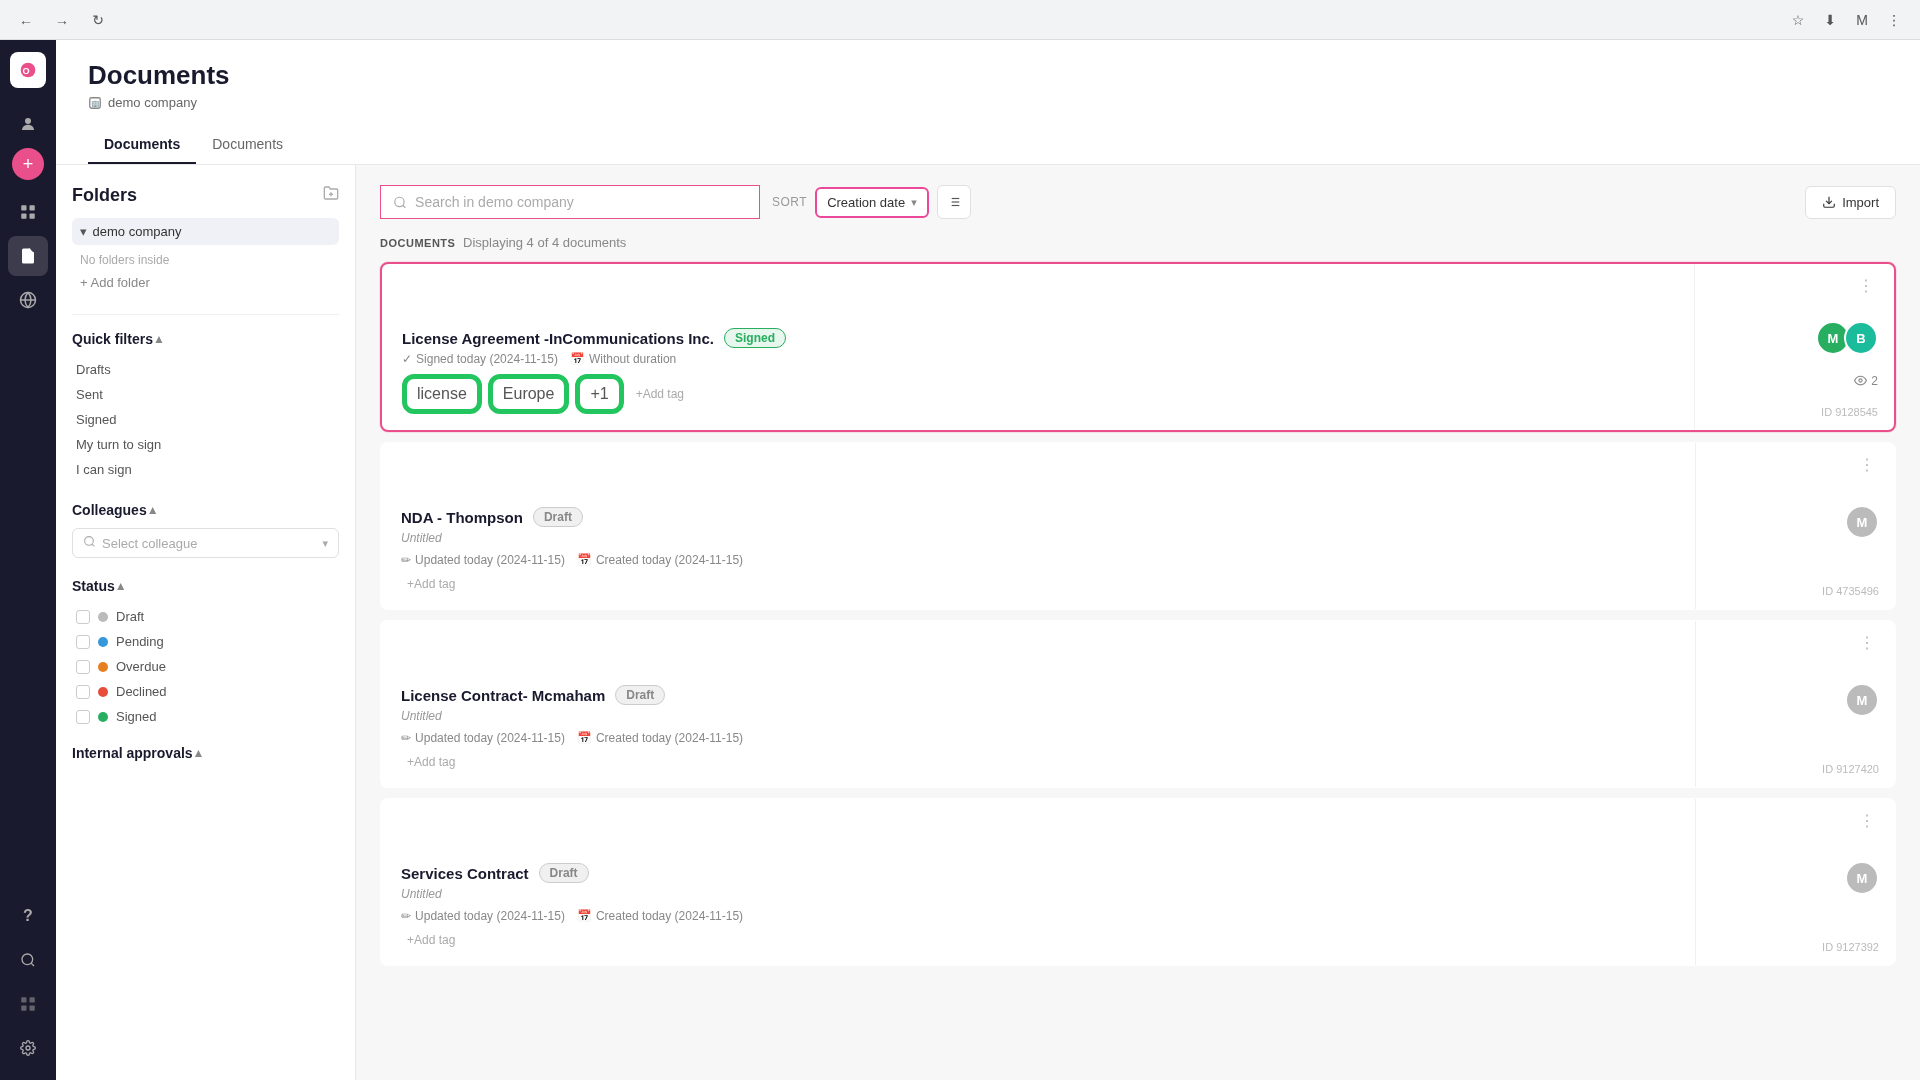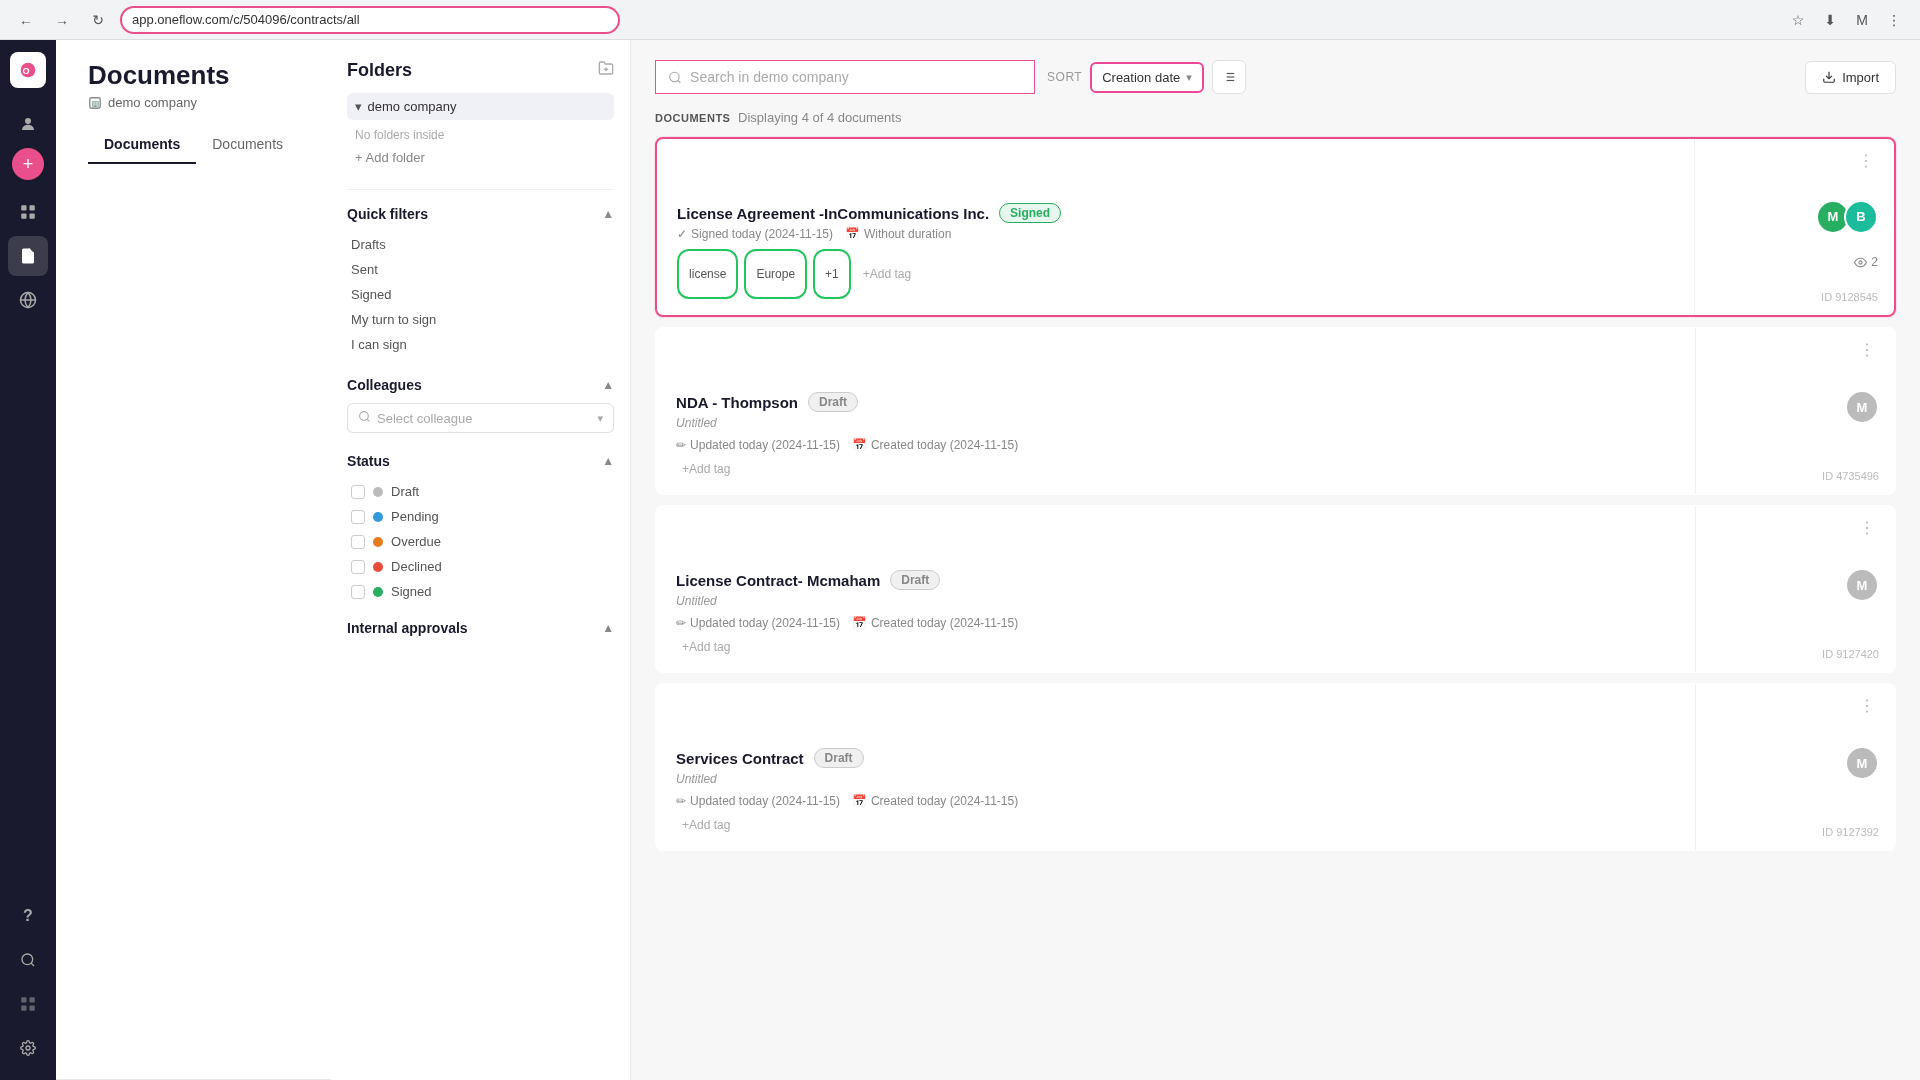--- a/index.html
+++ b/index.html
@@ -19,21 +19,21 @@
     
     .sidebar { width: 56px; background: #1a1a2e; display: flex; flex-direction: column; align-items: center; padding: 12px 0; gap: 4px; flex-shrink: 0; }
     .sidebar-logo { width: 36px; height: 36px; background: white; border-radius: 8px; display: flex; align-items: center; justify-content: center; margin-bottom: 12px; }
     .sidebar-logo svg { width: 22px; height: 22px; }
     .sidebar-icon { width: 40px; height: 40px; border-radius: 8px; display: flex; align-items: center; justify-content: center; color: #aaa; cursor: pointer; font-size: 16px; transition: background 0.15s; }
     .sidebar-icon.active { background: rgba(255,255,255,0.15); color: white; }
     .sidebar-icon.add-btn { background: #e94f8a; color: white; border-radius: 50%; width: 32px; height: 32px; font-size: 18px; margin-bottom: 8px; }
     .sidebar-spacer { flex: 1; }
 
     
-    .main-content { flex: 1; display: flex; flex-direction: row; overflow: hidden; background: #f7f7f8; }
+    .main-content { flex: 1; display: flex; flex-direction: column; overflow: hidden; background: #f7f7f8; }
 
     
     .top-area { background: white; padding: 20px 32px 0; border-bottom: 1px solid #e8e8e8; }
     .page-title { font-size: 26px; font-weight: 700; color: #1a1a2e; margin-bottom: 4px; }
     .company-badge { display: flex; align-items: center; gap: 6px; color: #666; font-size: 13px; margin-bottom: 16px; }
     .company-icon { width: 14px; height: 14px; }
     .tabs { display: flex; gap: 0; }
     .tab { padding: 10px 16px; font-size: 14px; color: #666; cursor: pointer; border-bottom: 2px solid transparent; }
     .tab.active { color: #1a1a2e; font-weight: 600; border-bottom: 2px solid #1a1a2e; }
 
@@ -45,21 +45,21 @@
     .folders-section { margin-bottom: 20px; }
     .section-header { display: flex; align-items: center; justify-content: space-between; margin-bottom: 12px; }
     .section-title { font-size: 18px; font-weight: 600; color: #1a1a2e; }
     .add-folder-btn { color: #aaa; cursor: pointer; font-size: 18px; }
     .folder-item { display: flex; align-items: center; gap: 6px; padding: 6px 8px; border-radius: 6px; cursor: pointer; font-size: 13px; background: #f0f0f7; color: #333; margin-bottom: 4px; }
     .folder-item .chevron { color: #555; }
     .no-folders { font-size: 12px; color: #aaa; padding: 4px 8px; }
     .add-folder { font-size: 13px; color: #888; cursor: pointer; padding: 4px 8px; display: flex; align-items: center; gap: 4px; }
 
     .filter-section { margin-bottom: 20px; }
-    .filter-section-header { display: flex; align-items: center; justify-content: space-between; margin-bottom: 10px; cursor: pointer; }
+    .filter-section-header { display: flex; align-items: center; justify-content: flex-start; margin-bottom: 10px; cursor: pointer; }
     .filter-section-title { font-size: 14px; font-weight: 600; color: #1a1a2e; }
     .collapse-icon { color: #888; font-size: 12px; }
     .filter-item { padding: 5px 4px; font-size: 13px; color: #555; cursor: pointer; border-radius: 4px; }
 
     .colleague-select { display: flex; align-items: center; gap: 6px; border: 1px solid #e0e0e0; border-radius: 6px; padding: 6px 10px; cursor: pointer; font-size: 13px; color: #888; background: white; }
     .colleague-select .search-icon { color: #aaa; font-size: 13px; }
     .colleague-select .chevron { margin-left: auto; color: #aaa; font-size: 11px; }
 
     .status-section { margin-bottom: 16px; }
     .status-item { display: flex; align-items: center; gap: 8px; padding: 5px 4px; font-size: 13px; color: #555; cursor: pointer; }
@@ -90,21 +90,21 @@
     .doc-card-right { width: 200px; border-left: 1px solid #f0f0f0; padding: 12px 16px; display: flex; flex-direction: column; align-items: flex-end; justify-content: space-between; flex-shrink: 0; }
     .doc-title-row { display: flex; align-items: center; gap: 10px; margin-bottom: 4px; }
     .doc-title { font-size: 15px; font-weight: 600; color: #1a1a2e; }
     .doc-status-badge { padding: 2px 10px; border-radius: 12px; font-size: 12px; font-weight: 600; }
     .doc-status-badge.signed { background: #e8f7ed; color: #27ae60; border: 1px solid #27ae60; }
     .doc-status-badge.draft { background: #f0f0f0; color: #888; border: 1px solid #ccc; }
     .doc-subtitle { font-size: 12px; color: #999; margin-bottom: 8px; }
     .doc-meta { display: flex; align-items: center; gap: 12px; font-size: 12px; color: #888; margin-bottom: 8px; }
     .doc-meta-item { display: flex; align-items: center; gap: 4px; }
     .doc-tags { display: flex; align-items: center; gap: 6px; flex-wrap: wrap; }
-    .doc-tag { padding: 16px 10px; border-radius: 12px; border: 2px solid #22c55e; font-size: 12px; color: #555; background: white; }
+    .doc-tag { padding: 6px 10px; border-radius: 12px; border: 5px solid #22c55e; font-size: 16px; color: #555; background: white; }
     .add-tag { font-size: 12px; color: #aaa; cursor: pointer; padding: 2px 6px; }
     .avatar { width: 34px; height: 34px; border-radius: 50%; display: flex; align-items: center; justify-content: center; font-size: 13px; font-weight: 700; color: white; border: 2px solid white; margin-left: -6px; }
     .avatar:first-child { margin-left: 0; }
     .avatar.green { background: #27ae60; }
     .avatar.teal { background: #1abc9c; }
     .avatar.gray { background: #bbb; }
     .doc-views { display: flex; align-items: center; gap: 4px; font-size: 12px; color: #888; }
     .doc-id { font-size: 11px; color: #bbb; text-align: right; }
     .doc-more-btn { color: #bbb; cursor: pointer; font-size: 16px; padding: 0 4px; }
 
@@ -115,23 +115,20 @@
     ::-webkit-scrollbar-track { background: transparent; }
     ::-webkit-scrollbar-thumb { background: #ddd; border-radius: 3px; }
   </style>
 </head>
 <body>
 
 <div class="browser-chrome">
   <button class="nav-btn">←</button>
   <button class="nav-btn">→</button>
   <button class="nav-btn">↻</button>
-  <div class="address-bar">
-    <span>app.oneflow.com/c/504096/contracts/all</span>
-  </div>
   <div class="browser-actions">
     <button class="browser-action-btn">☆</button>
     <button class="browser-action-btn">⬇</button>
     <button class="browser-action-btn">M</button>
     <button class="browser-action-btn">⋮</button>
   </div>
 </div>
 
 <div class="app-wrapper">
 

